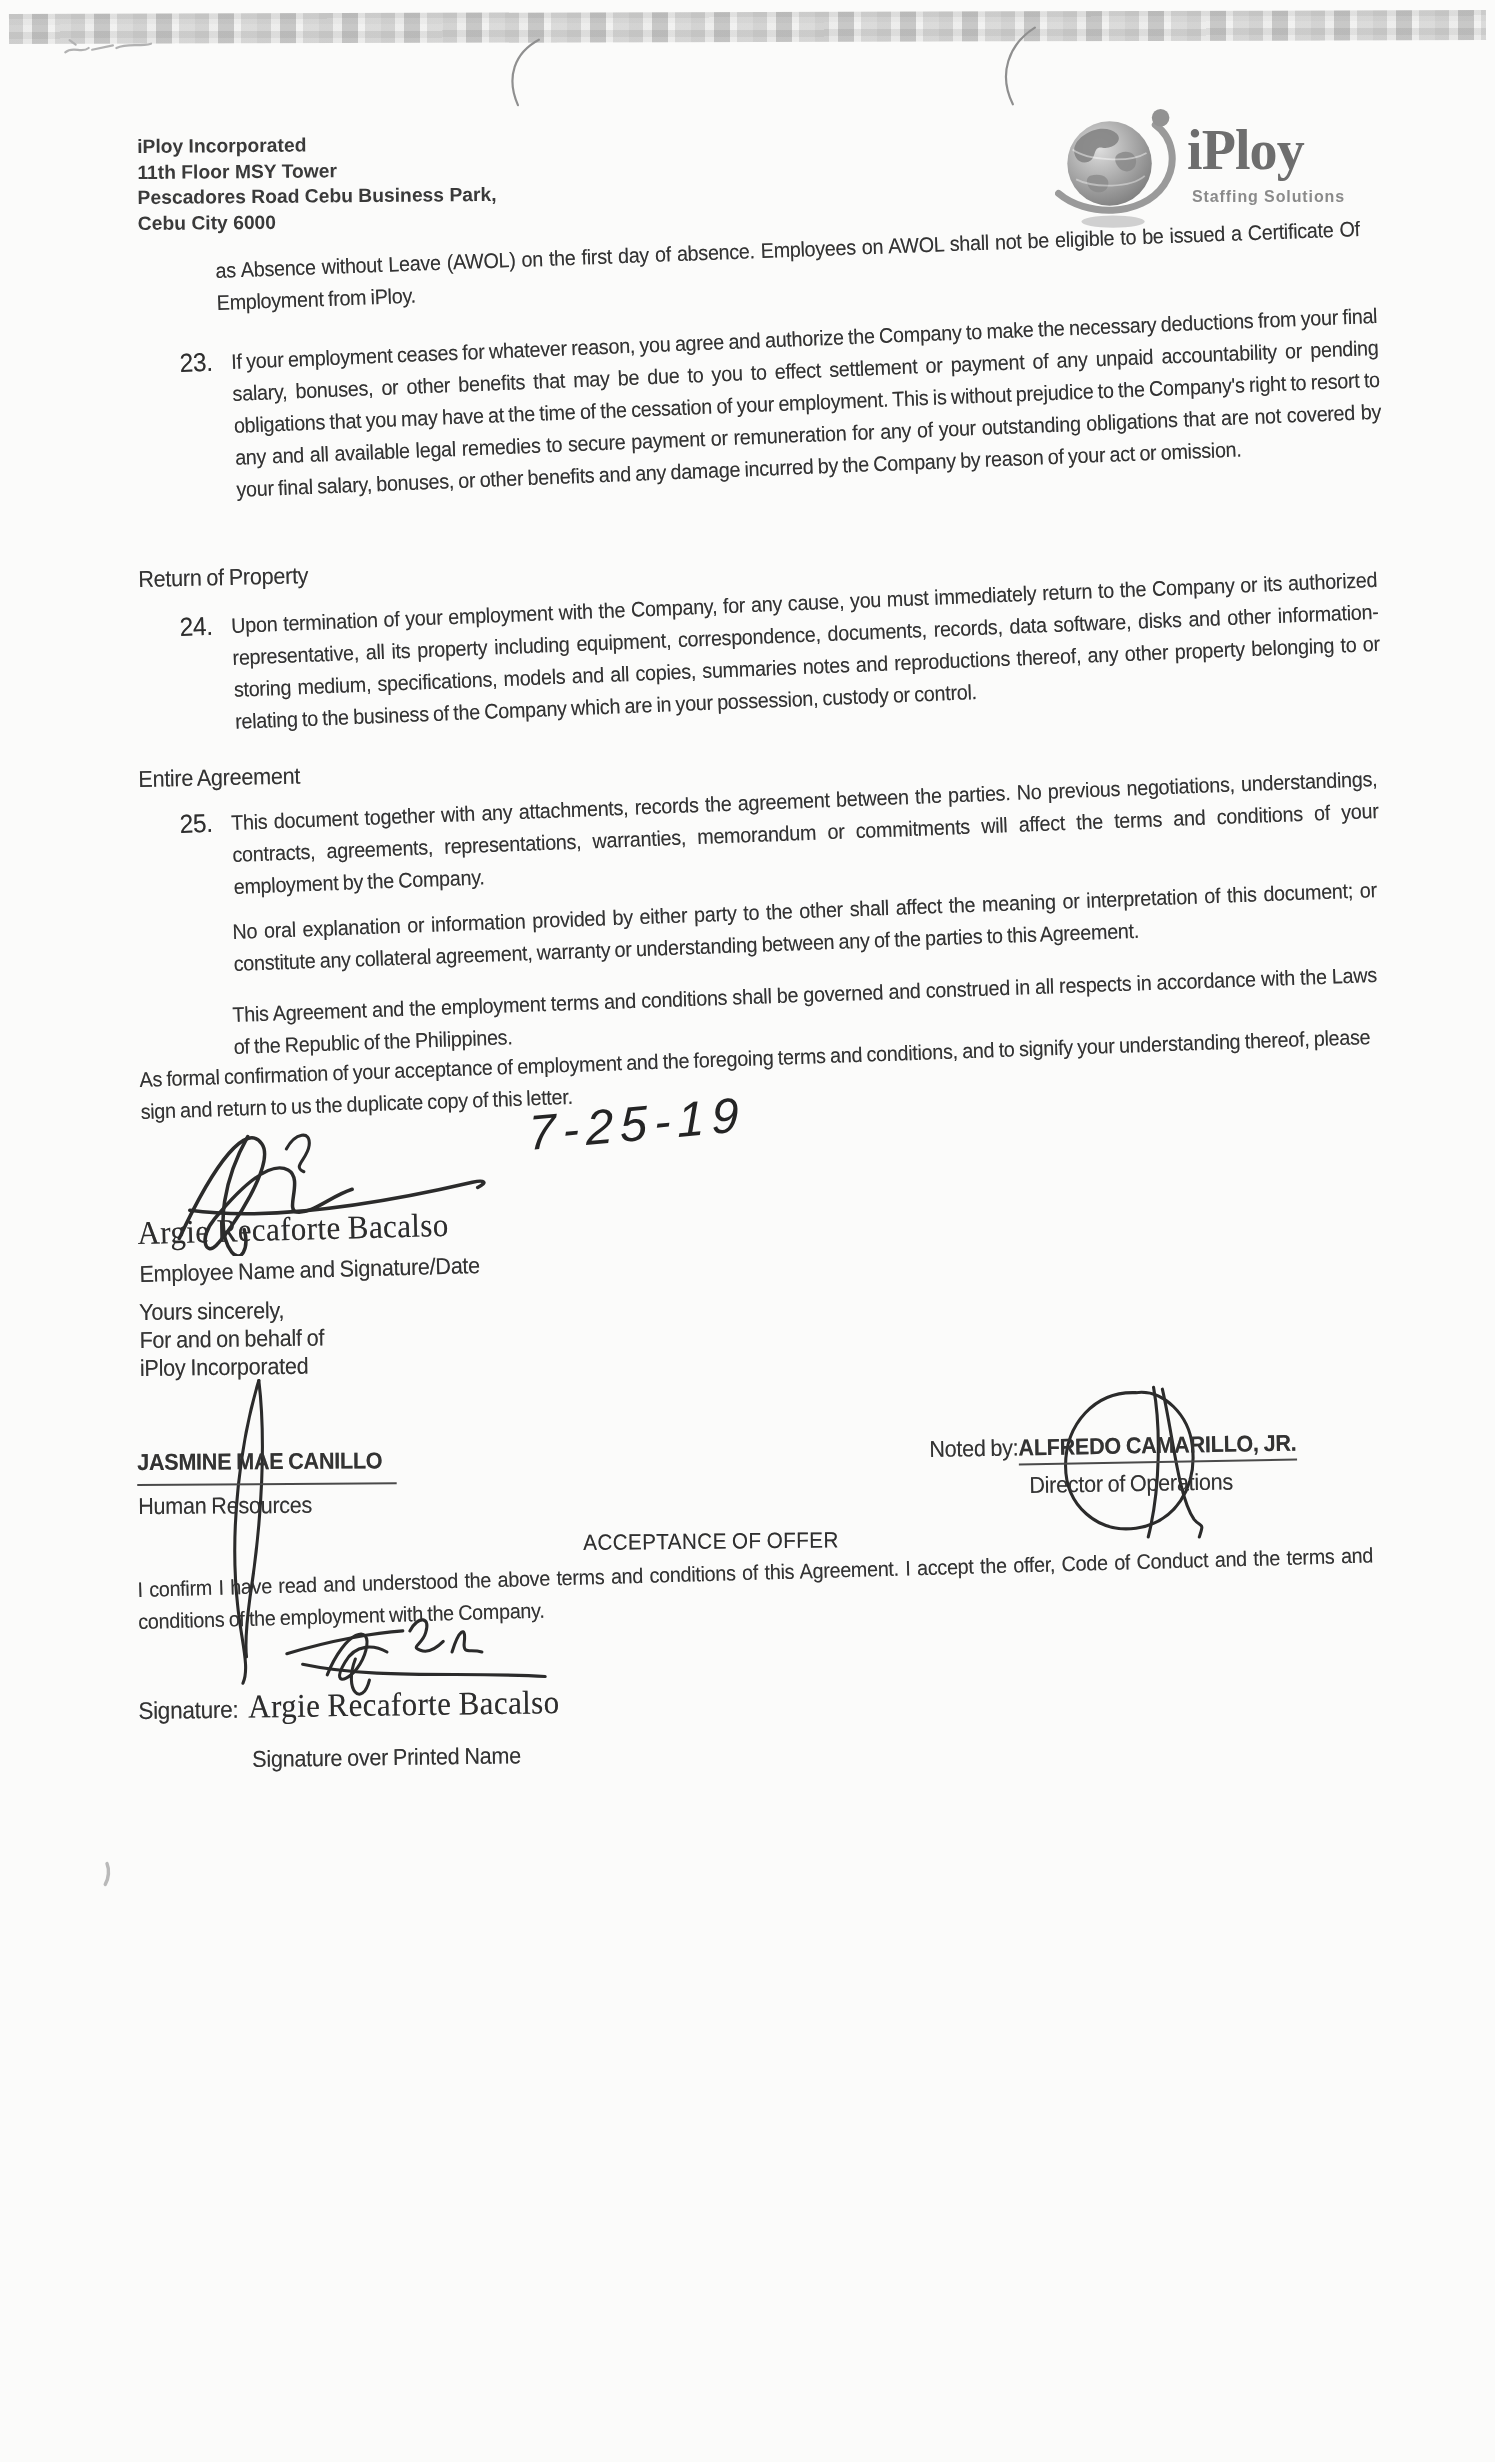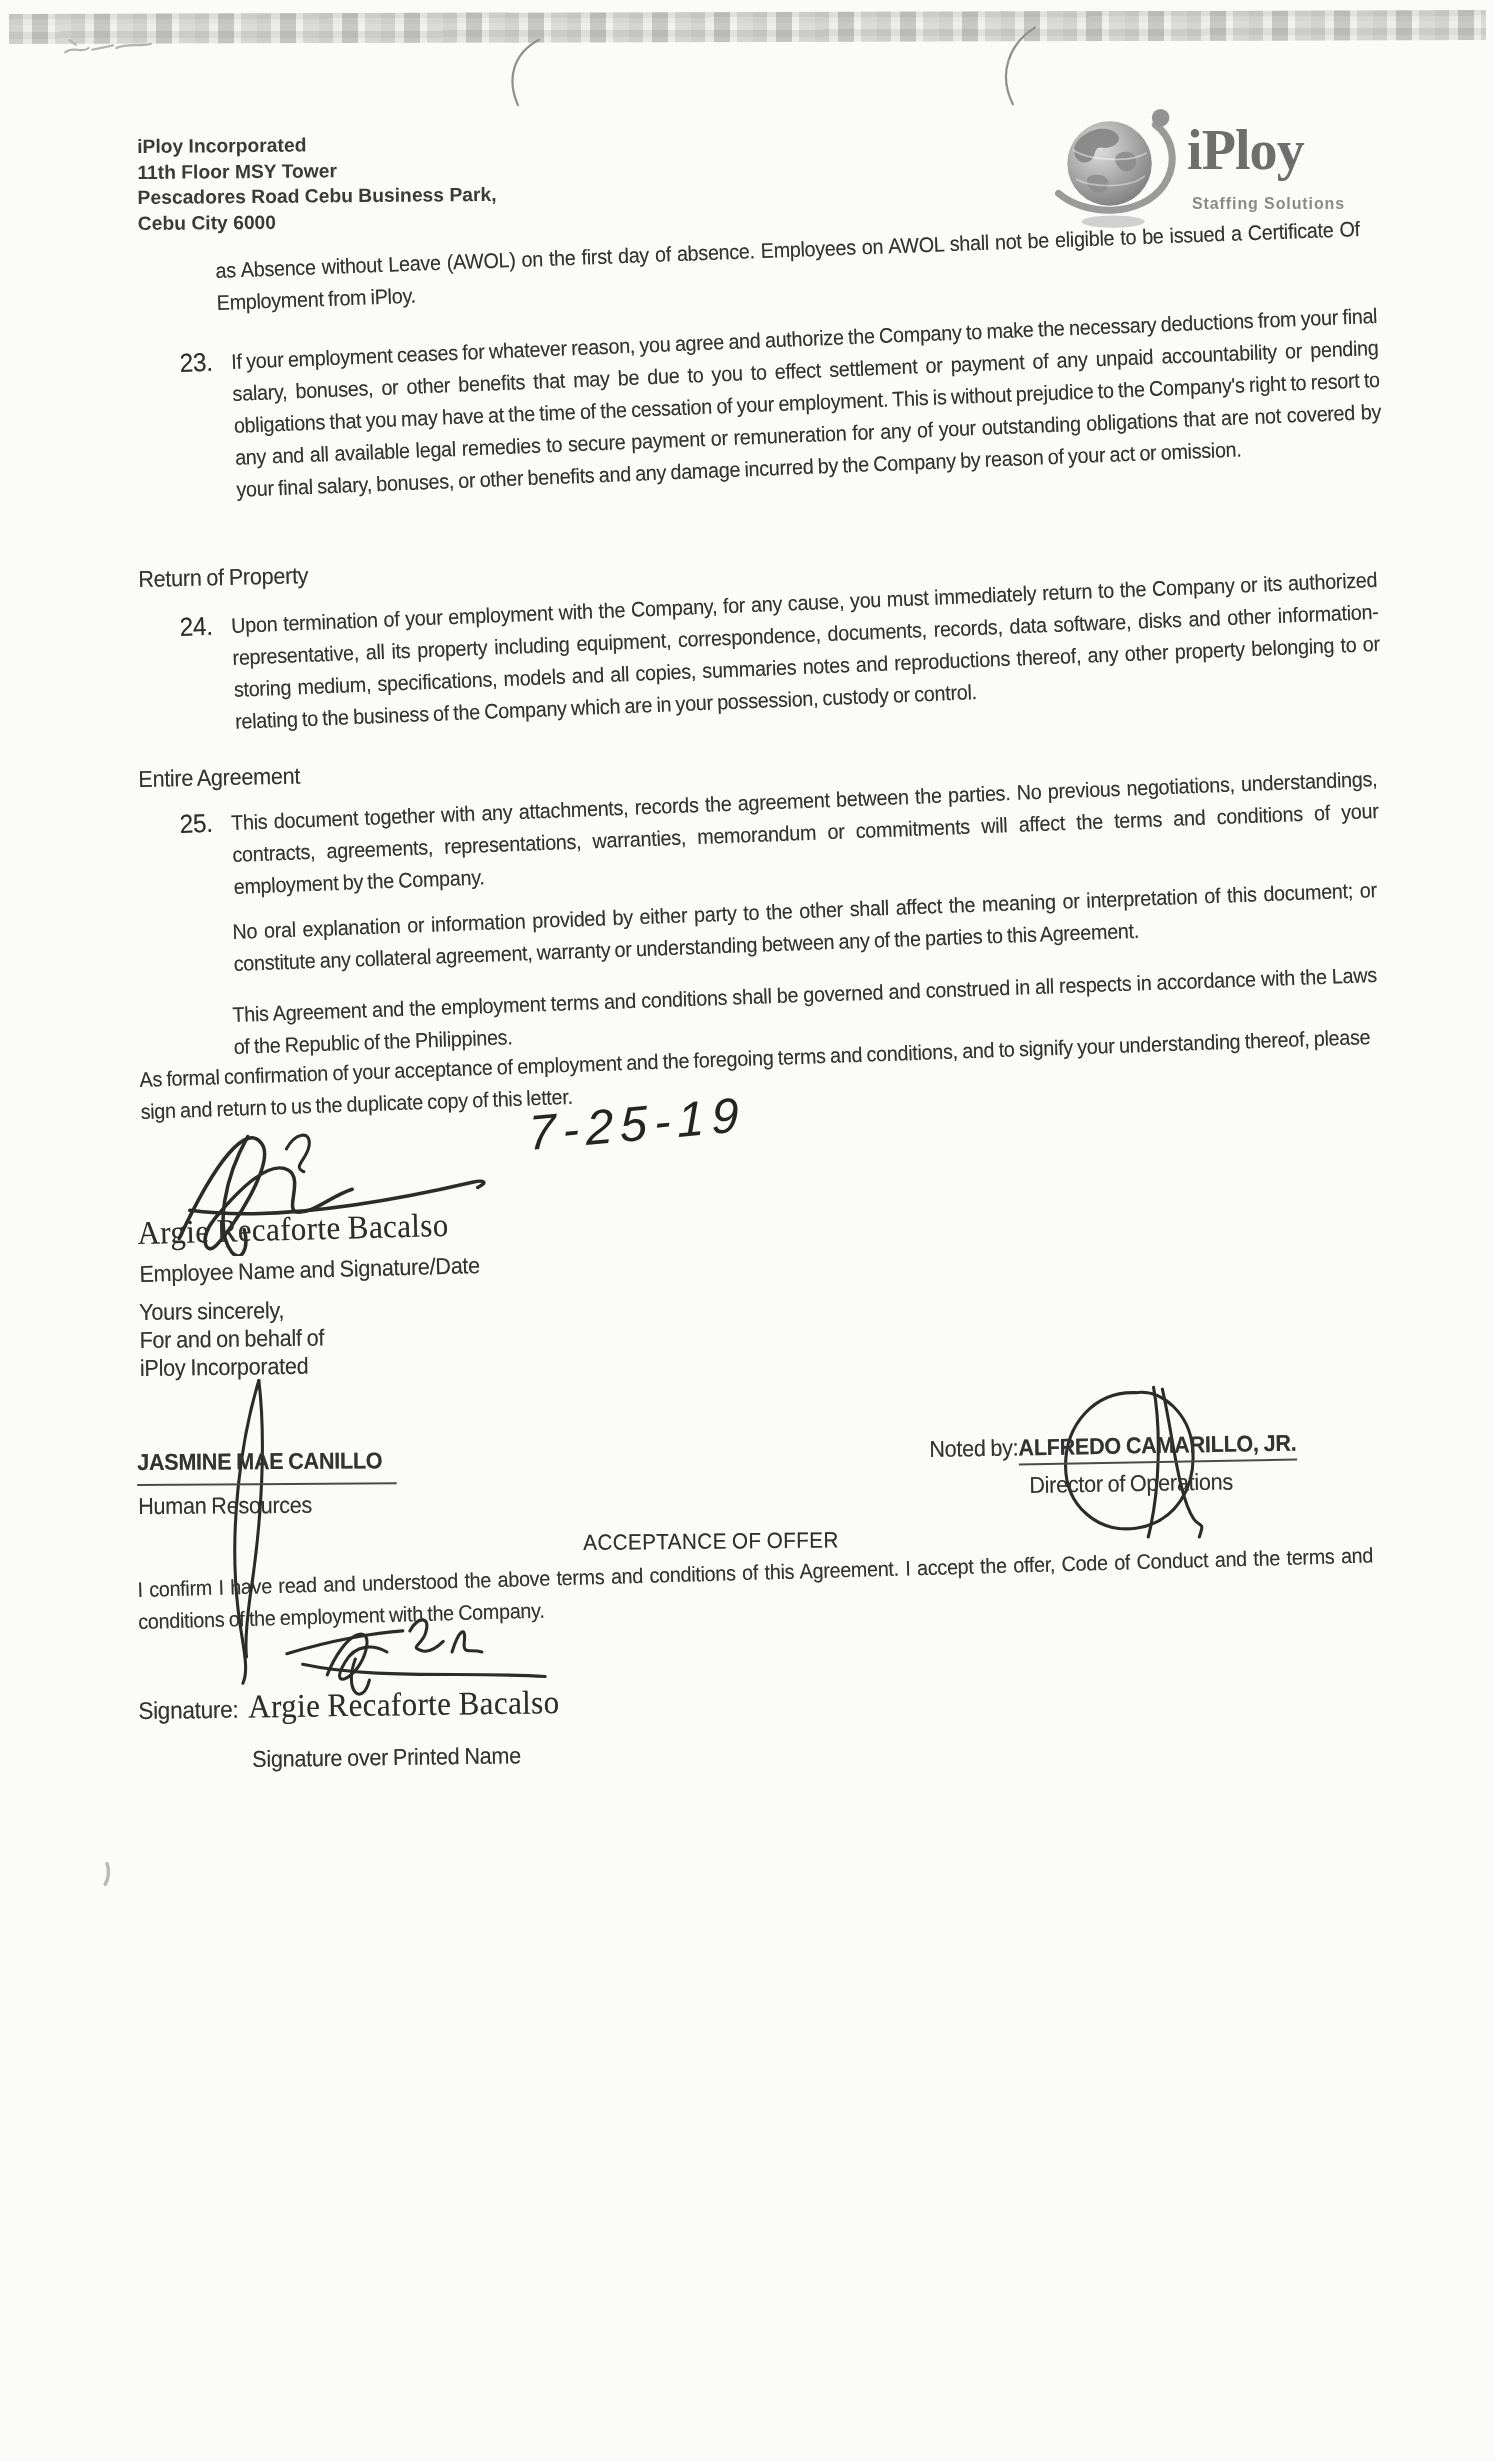--- a/index.html
+++ b/index.html
@@ -37,21 +37,21 @@
     font-size:19.3px;line-height:25.5px;font-weight:700;color:#3a3a3a;
     transform:rotate(-0.5deg);transform-origin:left top;
   }
   .logo-box{position:absolute;left:1055px;top:107px;width:334px;height:136px;}
   .logo-word{
     position:absolute;left:132px;top:10.6px;
     font-size:56px;font-weight:700;letter-spacing:-0.9px;color:#6e6e6e;font-family:Liberation Serif, serif;
   }
   .logo-tag{
     position:absolute;left:137px;top:81px;
-    font-size:16px;font-weight:700;letter-spacing:0.9px;color:#8a8a8a;margin-top:7px;
+    font-size:16px;font-weight:700;letter-spacing:0.9px;color:#8a8a8a;
   }
 
   
   .para{
     position:absolute;
     font-size:21px;line-height:32px;
     letter-spacing:-0.3px;word-spacing:-0.9px;
     color:#333;
     transform:rotate(var(--rot,0deg)) scaleX(0.94);
     transform-origin:left top;

